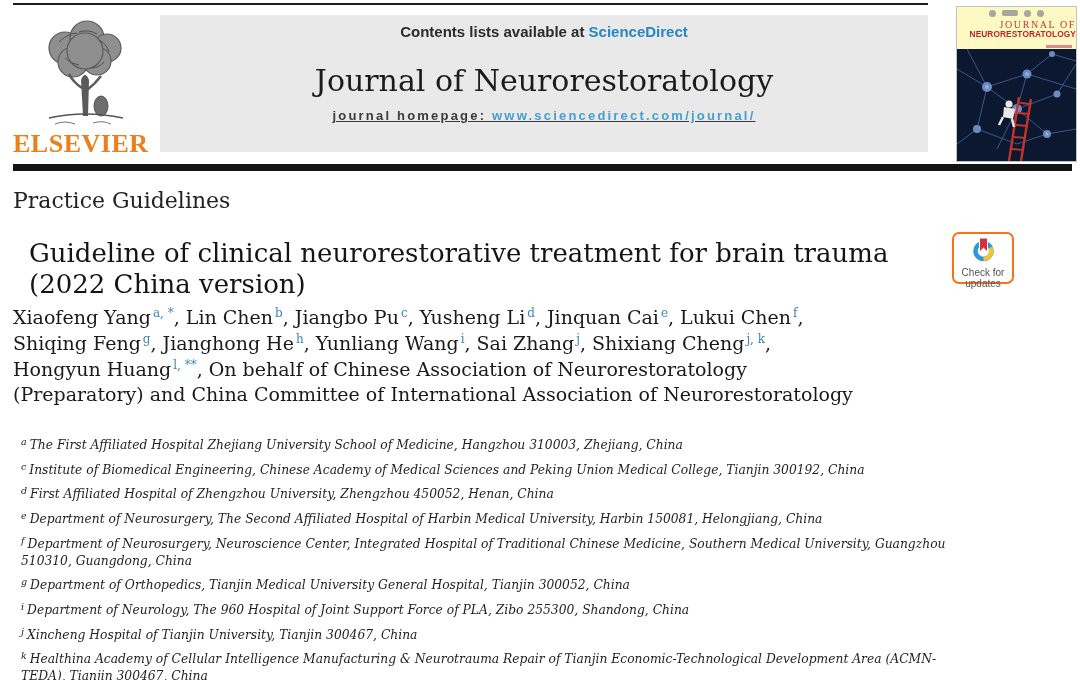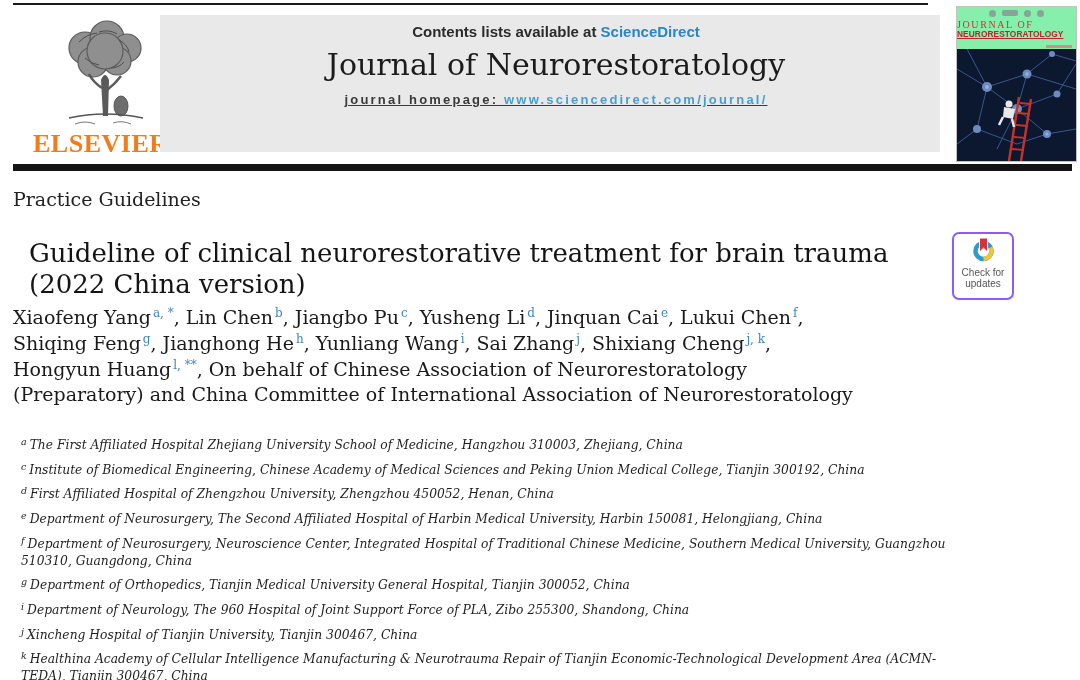--- a/index.html
+++ b/index.html
@@ -2,58 +2,58 @@
 <html><head>
 <meta charset="utf-8">
 <style>
   html,body{margin:0;padding:0;}
   body{width:1080px;height:680px;background:#ffffff;position:relative;overflow:hidden;
        font-family:"DejaVu Serif",serif;color:#1a1a1a;}
   .rule-top{position:absolute;left:13px;top:3px;width:915px;height:2px;background:#1b1b1b;}
   .rule-thick{position:absolute;left:13px;top:164px;width:1059px;height:7px;background:#141414;}
 
   
-  .logo-block{position:absolute;left:13px;top:18px;width:145px;margin-left:20px;}
+  .logo-block{position:absolute;left:13px;top:18px;width:145px;}
   .logo-tree{display:block;margin-left:22px;width:100px;height:112px;}
   .logo-word{font-family:"Liberation Serif",serif;font-weight:bold;font-size:26px;
              color:#EF7D1A;letter-spacing:0.5px;line-height:1;margin-top:1px;}
 
   
   .graybox{position:absolute;left:160px;top:15px;width:768px;height:137px;background:#E9E9E9;
-           text-align:center;padding-left:12px;}
+           text-align:center;}
   .contents-line{margin-top:8px;font-family:"Liberation Sans",sans-serif;font-weight:bold;
                  font-size:15px;color:#2b2b2b;}
   .sd-link{color:#2787C6;text-decoration:none;}
-  .journal-title{margin-top:7px;font-family:"DejaVu Serif",serif;font-size:30px;color:#1b1b1b;}
+  .journal-title{margin-top:23px;font-family:"DejaVu Serif",serif;font-size:30px;color:#1b1b1b;}
   .homepage{margin-top:9px;font-family:"Liberation Sans",sans-serif;font-weight:bold;
             font-size:13px;letter-spacing:2.2px;color:#3a3a3a;line-height:1.35;text-decoration:underline;}
   .hp-url{color:#45A0CE;text-decoration:none;}
 
   
   .cover{position:absolute;left:956px;top:6px;width:121px;height:156px;border:1px solid #c2c2c2;
          background:#fff;box-sizing:border-box;}
-  .cover-top{height:42px;background:#86efac;text-align:left;position:relative;}
+  .cover-top{height:42px;background:#fef9c3;text-align:right;position:relative;}
   .cover-logos{display:flex;justify-content:center;gap:6px;padding-top:3px;}
   .cover-logos span{display:inline-block;width:16px;height:6px;background:#8a8a96;opacity:.75;border-radius:2px;}
   .cover-logos span.round{width:7px;border-radius:50%;height:7px;}
   .cover-t1{font-family:"Liberation Serif",serif;font-size:10px;letter-spacing:1.6px;
             color:#C33A39;margin-top:2px;line-height:1.1;}
   .cover-t2{font-family:"Liberation Sans",sans-serif;font-weight:bold;font-size:8.3px;
-            color:#C0242B;line-height:1.1;letter-spacing:0.1px;text-decoration:underline;}
+            color:#C0242B;line-height:1.1;letter-spacing:0.1px;}
   .cover-issn{position:absolute;right:4px;bottom:1px;width:26px;height:3px;background:#D98A8A;}
   .cover-art{display:block;}
 
   
-  .section-label{position:absolute;left:13px;top:188px;font-size:19px;color:#222;}
+  .section-label{position:absolute;left:13px;top:188px;font-size:22px;color:#222;}
   .article-title{position:absolute;left:13px;top:222px;font-size:26px;line-height:1.2;color:#141414;}
   .article-title span{display:block;white-space:nowrap;}
 
   
-  .badge{position:absolute;left:952px;top:232px;width:62px;height:68px;background:#fff;
-         border:2px solid #8b5cf6;border-radius:7px;text-align:center;box-sizing:border-box;cursor:pointer;}
+  .badge{position:absolute;left:952px;top:232px;width:62px;height:52px;background:#fff;
+         border:2px solid #f97316;border-radius:7px;text-align:center;box-sizing:border-box;cursor:pointer;}
   .badge svg{margin-top:3px;}
   .badge-text{font-family:"Liberation Sans",sans-serif;font-size:10px;color:#555;line-height:1.1;}
 
   
   .authors{position:absolute;left:13px;top:305px;width:950px;font-size:19px;line-height:1.36;color:#1a1a1a;}
   .authors .sup{font-size:12px;color:#3E86BA;position:relative;top:-7px;margin-left:2px;}
 
   
   .affils{position:absolute;left:13px;top:429px;width:942px;font-style:italic;font-size:12.3px;
           line-height:1.36;color:#1f1f1f;}

